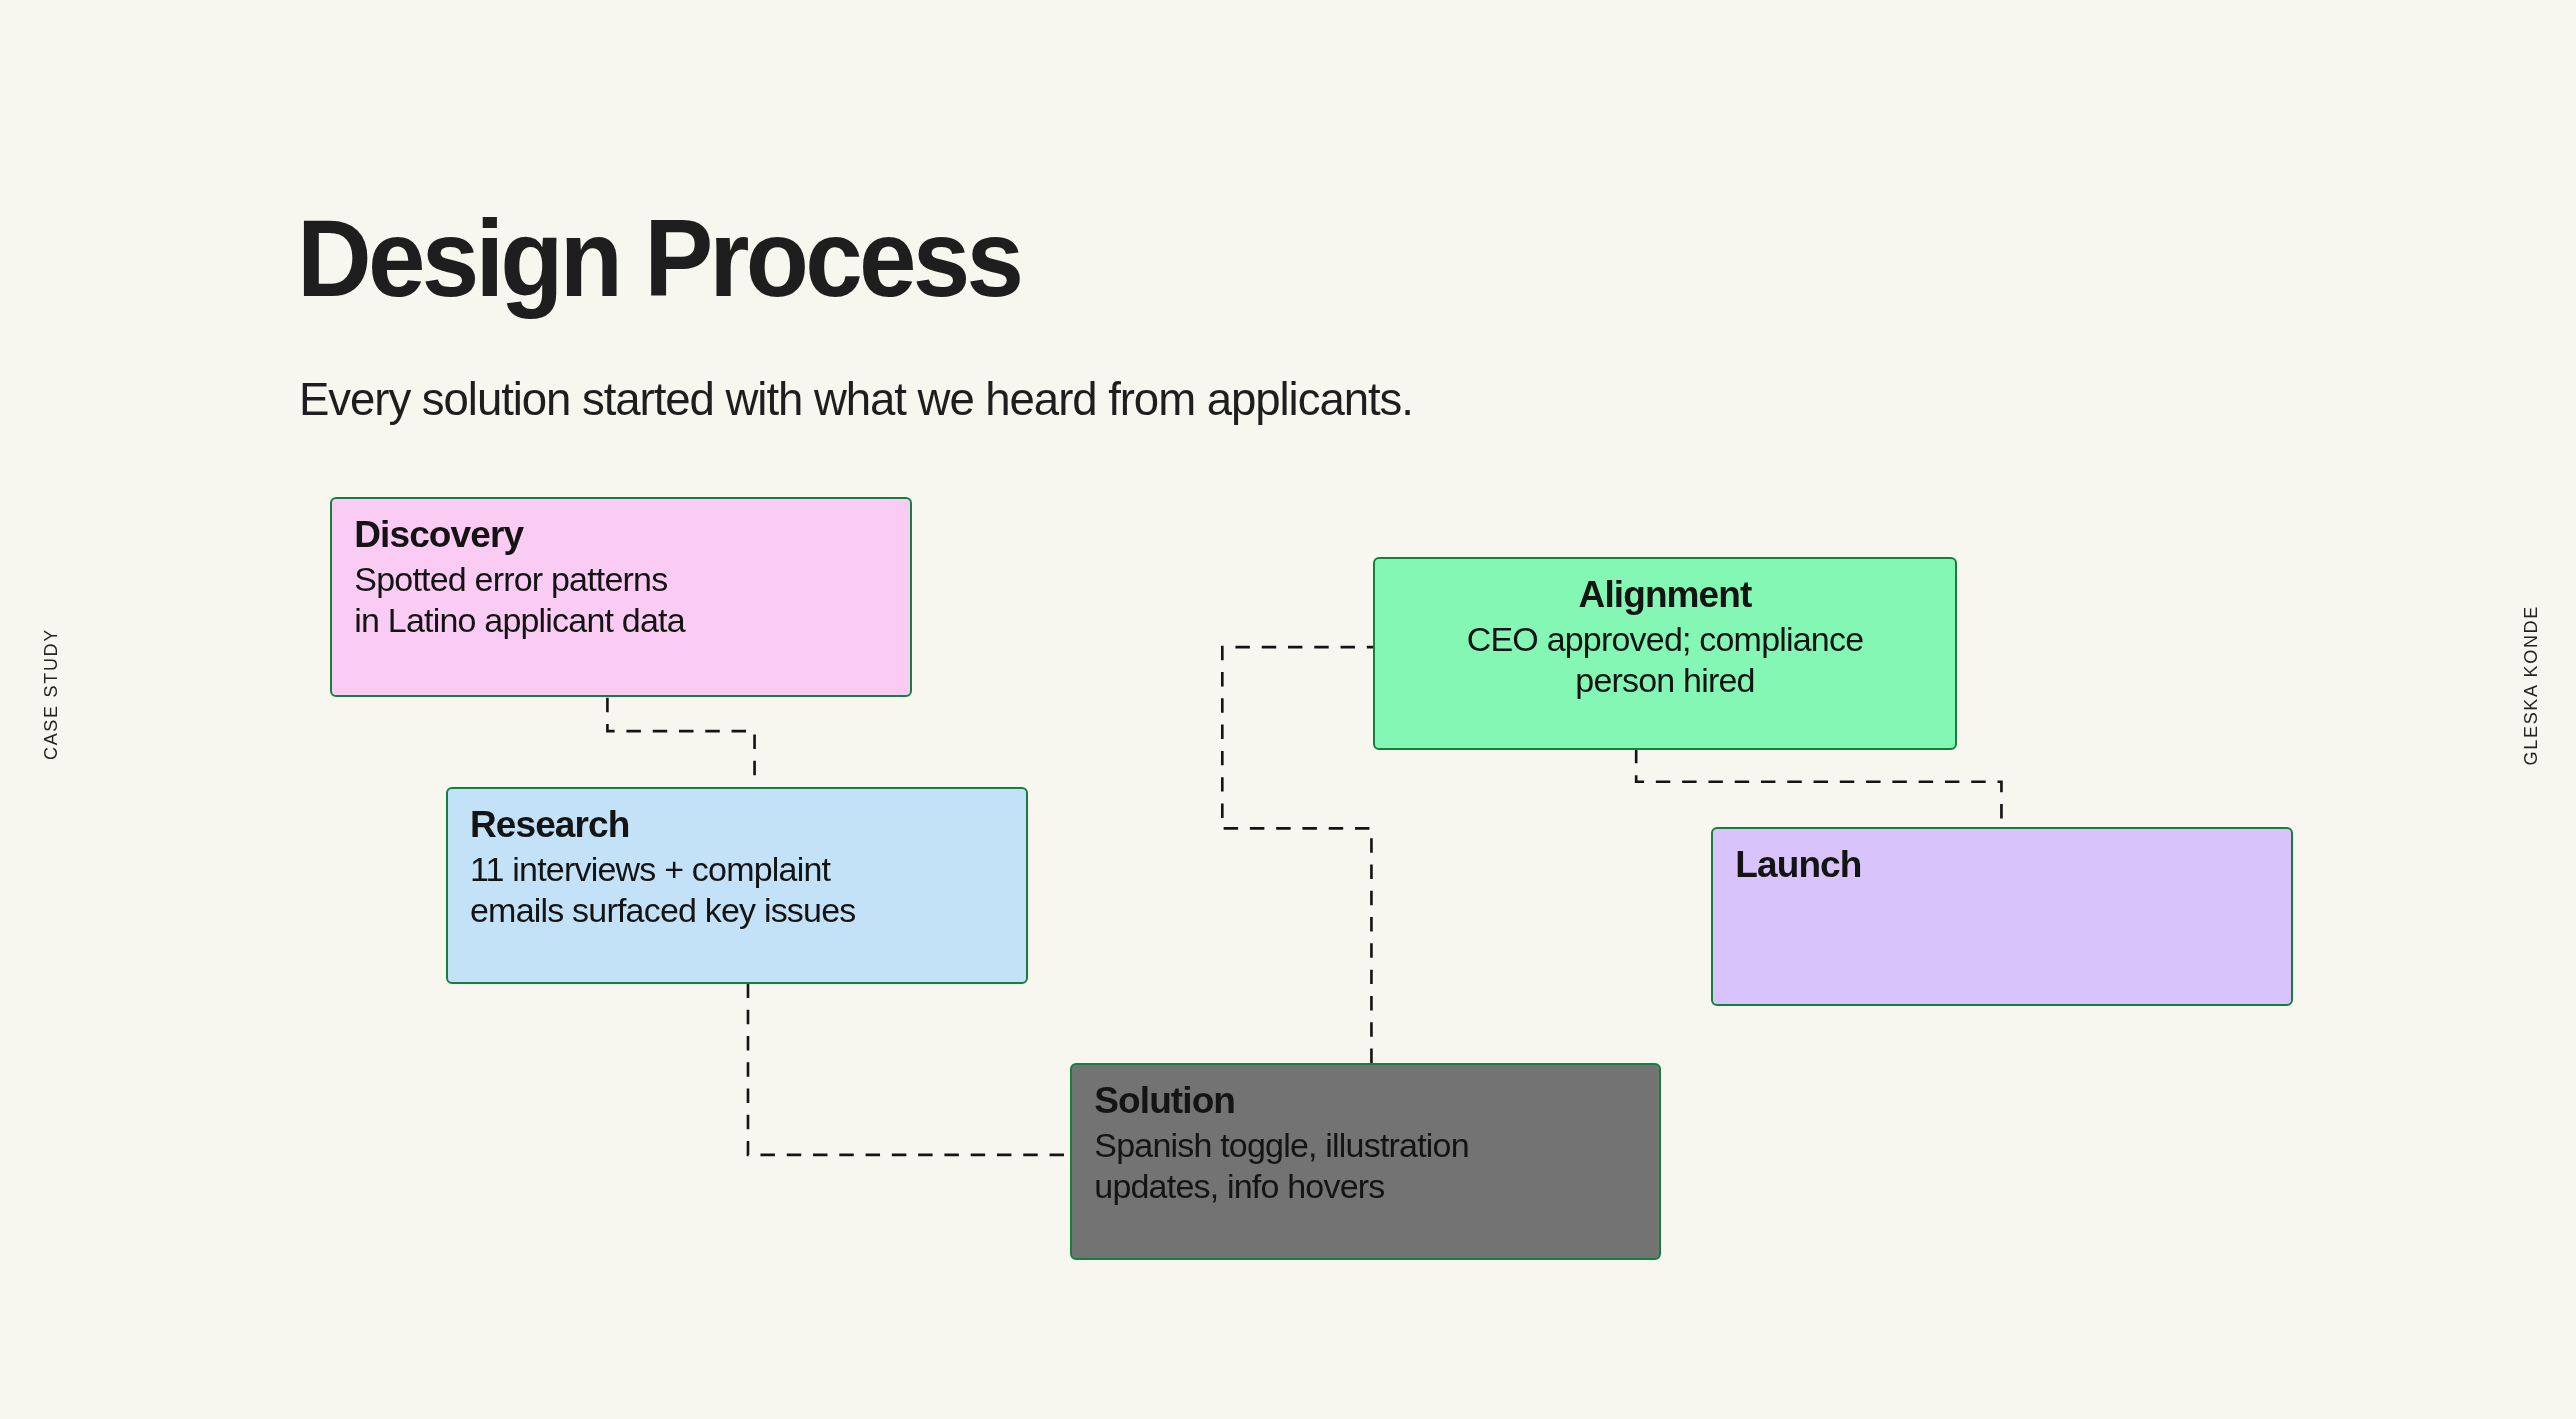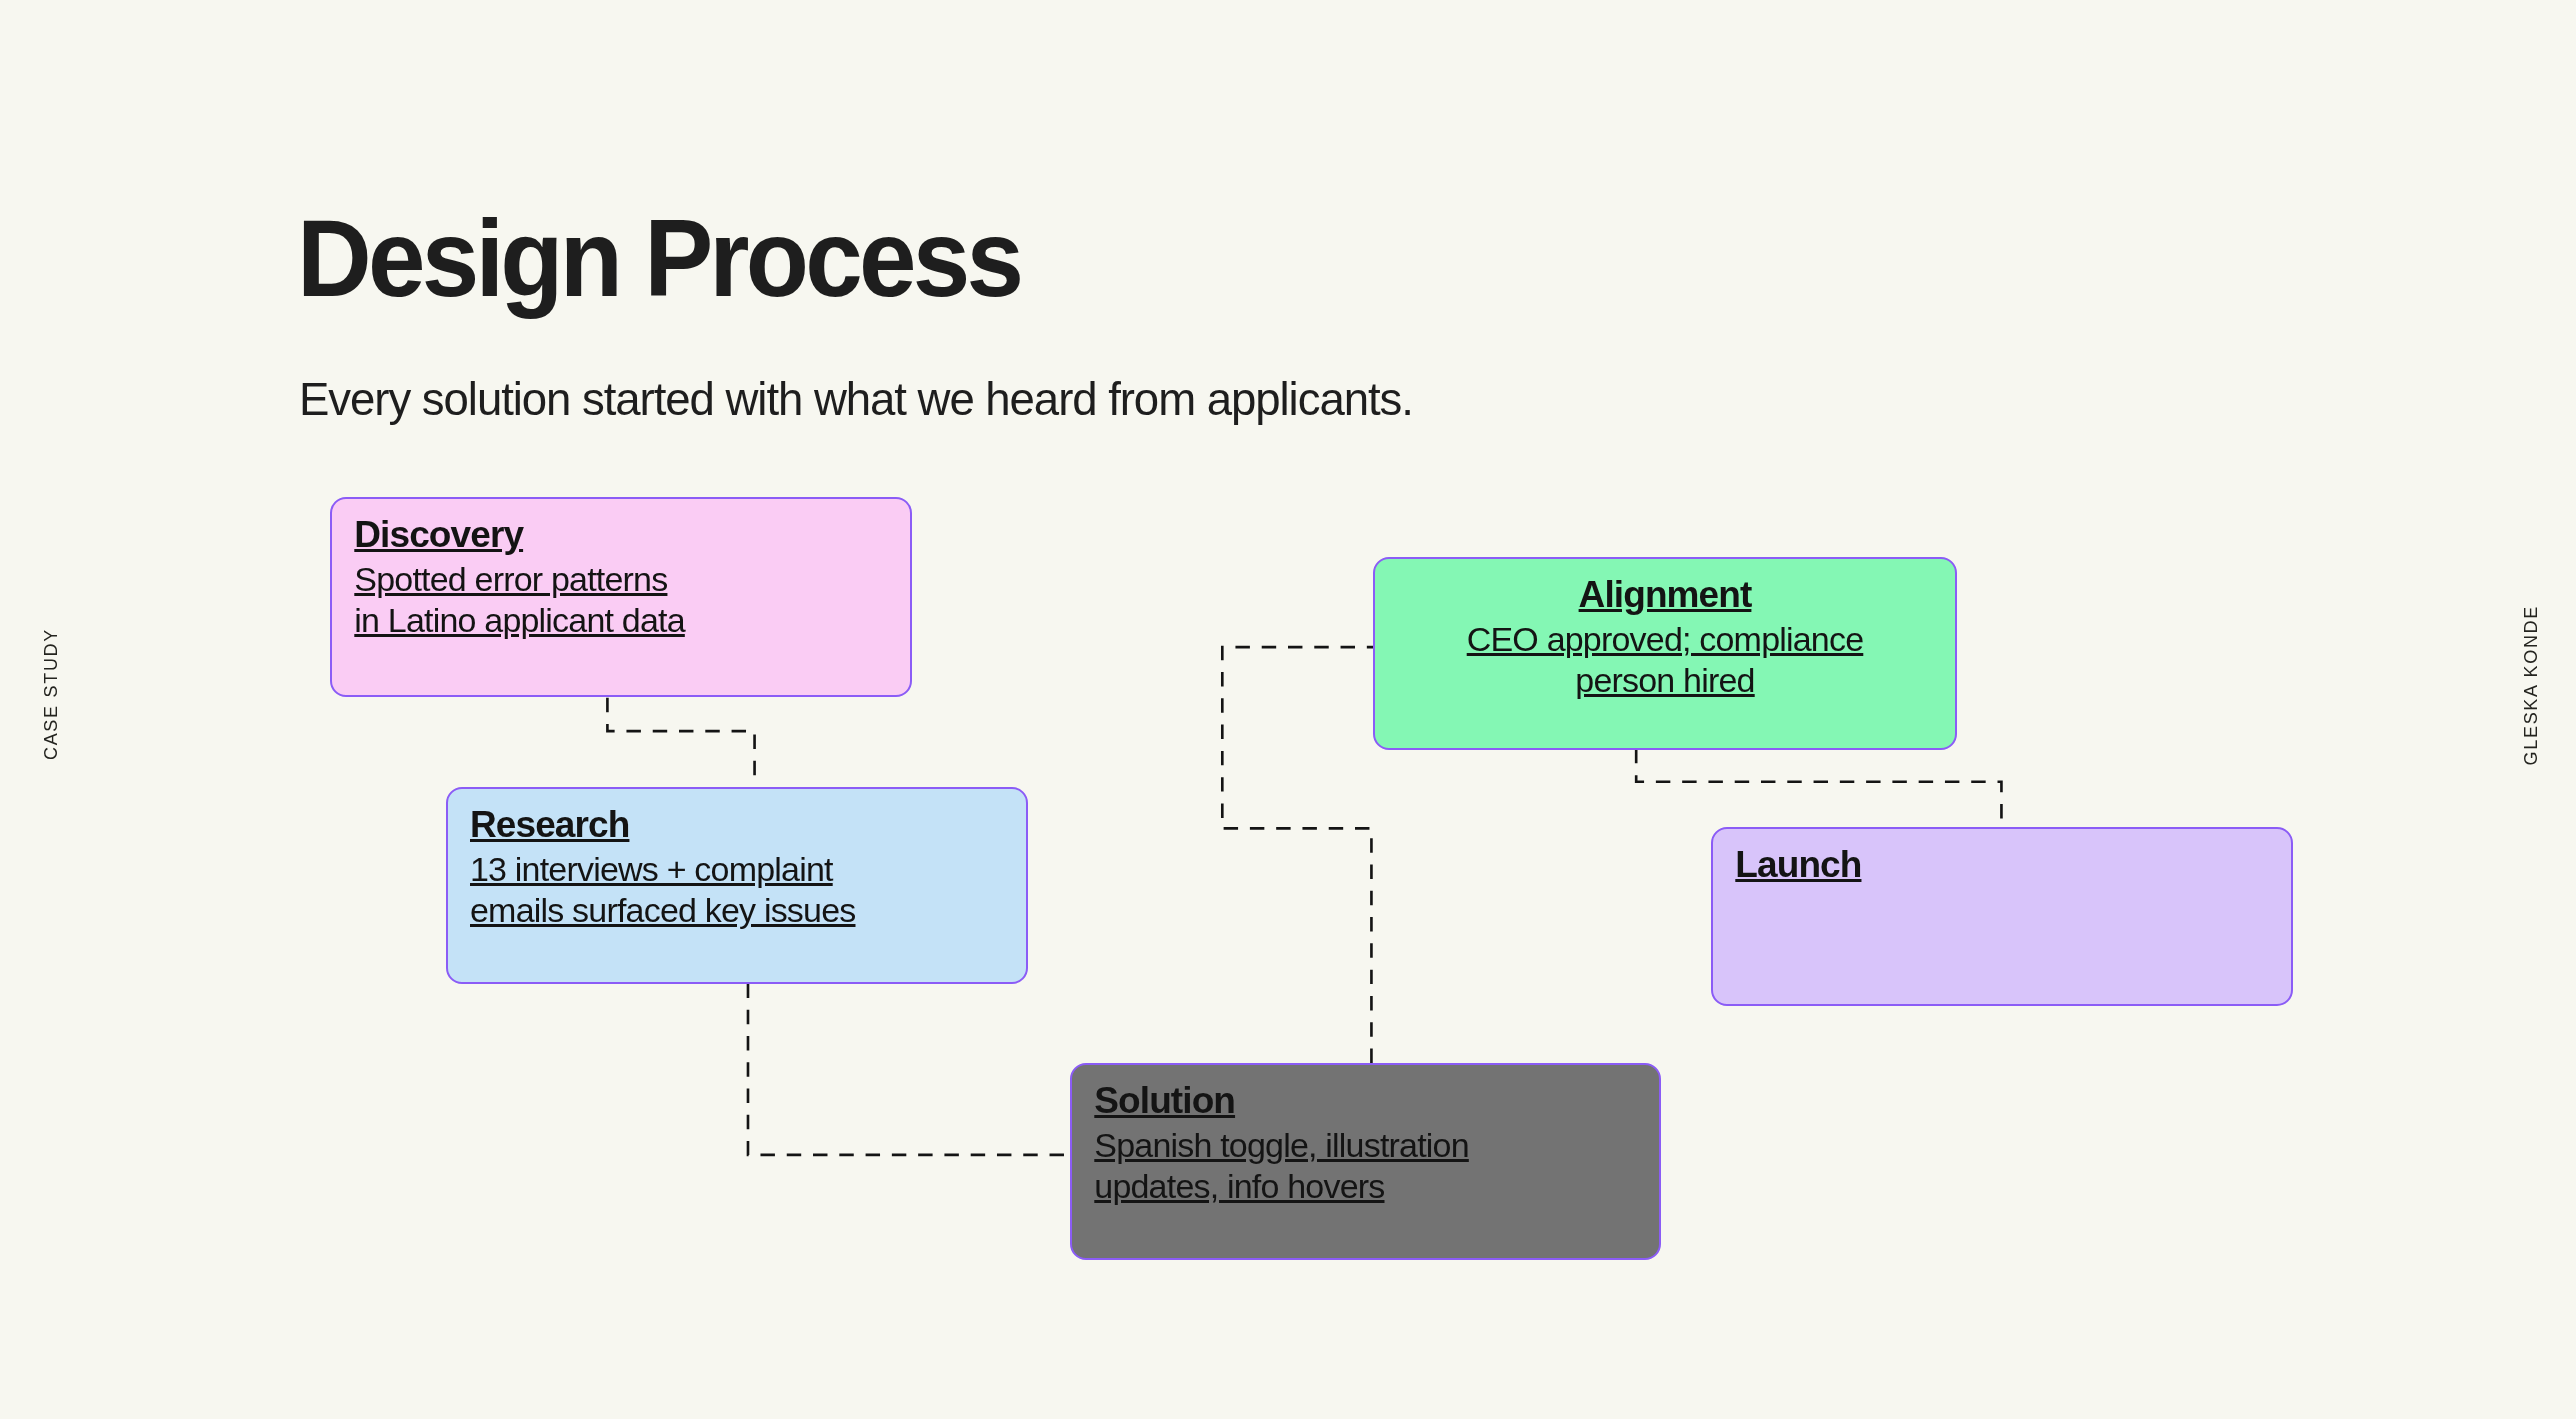--- a/index.html
+++ b/index.html
@@ -59,26 +59,25 @@
     writing-mode: vertical-rl;
     transform: rotate(180deg);
   }
   .edge-label.left  { left: 41px;  top: 628px; }
   .edge-label.right { left: 2521px; top: 605px; }
 
   
   .card {
     position: absolute;
     box-sizing: border-box;
-    border: 2px solid #8b5cf6;
-    border-radius: 16px;
+    border: 2px solid #15803d;
+    border-radius: 6px;
     padding: 16px 22.3px 17px 22.3px;
     color: #141414;
     overflow: hidden;
-    text-decoration: underline;
   }
   .card-title {
     font-size: 37px;
     font-weight: 700;
     letter-spacing: -0.9px;
     line-height: 1.08;
     margin: 0 0 4px 0;
     white-space: nowrap;
   }
   .card-desc {
@@ -127,21 +126,21 @@
     </svg>
 
   <div id="card-layer">
       <div class="card" style="left: 330px; top: 497px; width: 582px; height: 200px; background: rgb(250, 204, 244);">
         <div class="card-title">Discovery</div>
         <div class="card-desc">Spotted error patterns
 in Latino applicant data</div>
       </div>
       <div class="card" style="left: 446px; top: 787px; width: 582px; height: 197px; background: rgb(196, 226, 247); padding-left: 22px;">
         <div class="card-title">Research</div>
-        <div class="card-desc">13 interviews + complaint
+        <div class="card-desc">11 interviews + complaint
 emails surfaced key issues</div>
       </div>
       <div class="card" style="left: 1070px; top: 1063px; width: 591px; height: 197px; background: #737373;">
         <div class="card-title">Solution</div>
         <div class="card-desc">Spanish toggle, illustration
 updates, info hovers</div>
       </div>
       <div class="card" style="left: 1373px; top: 557px; width: 584px; height: 193px; background: rgb(132, 247, 180); text-align: center;">
         <div class="card-title">Alignment</div>
         <div class="card-desc">CEO approved; compliance

